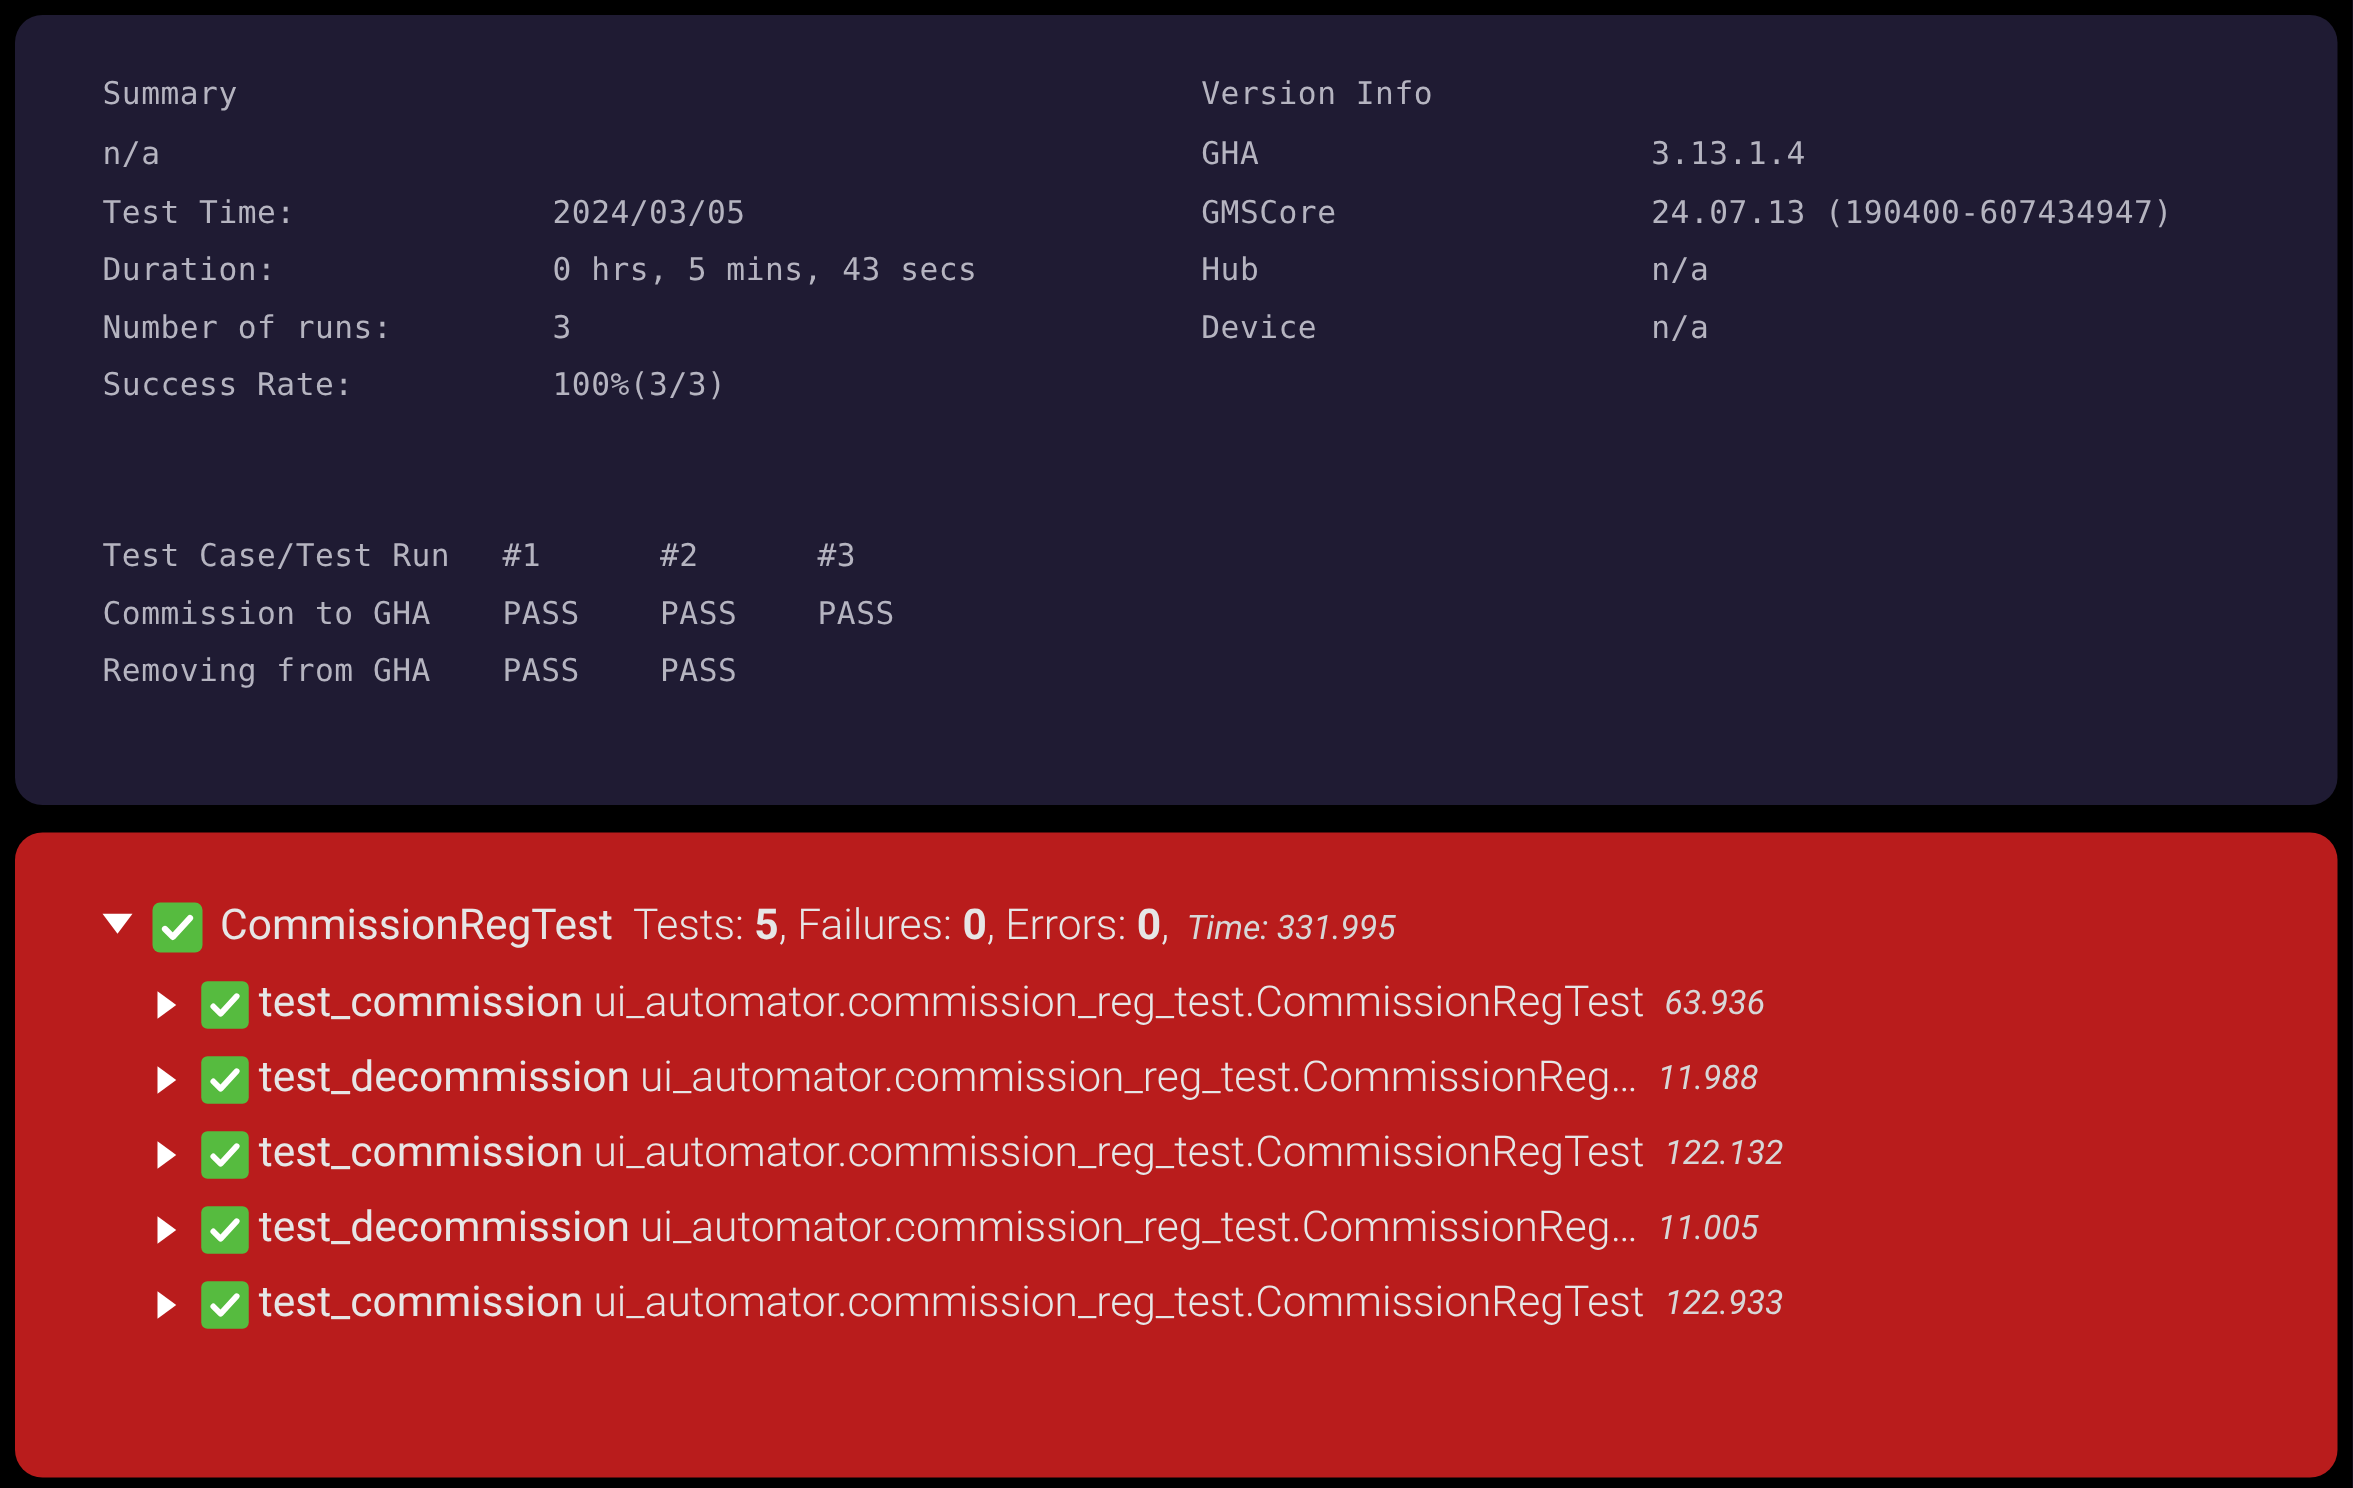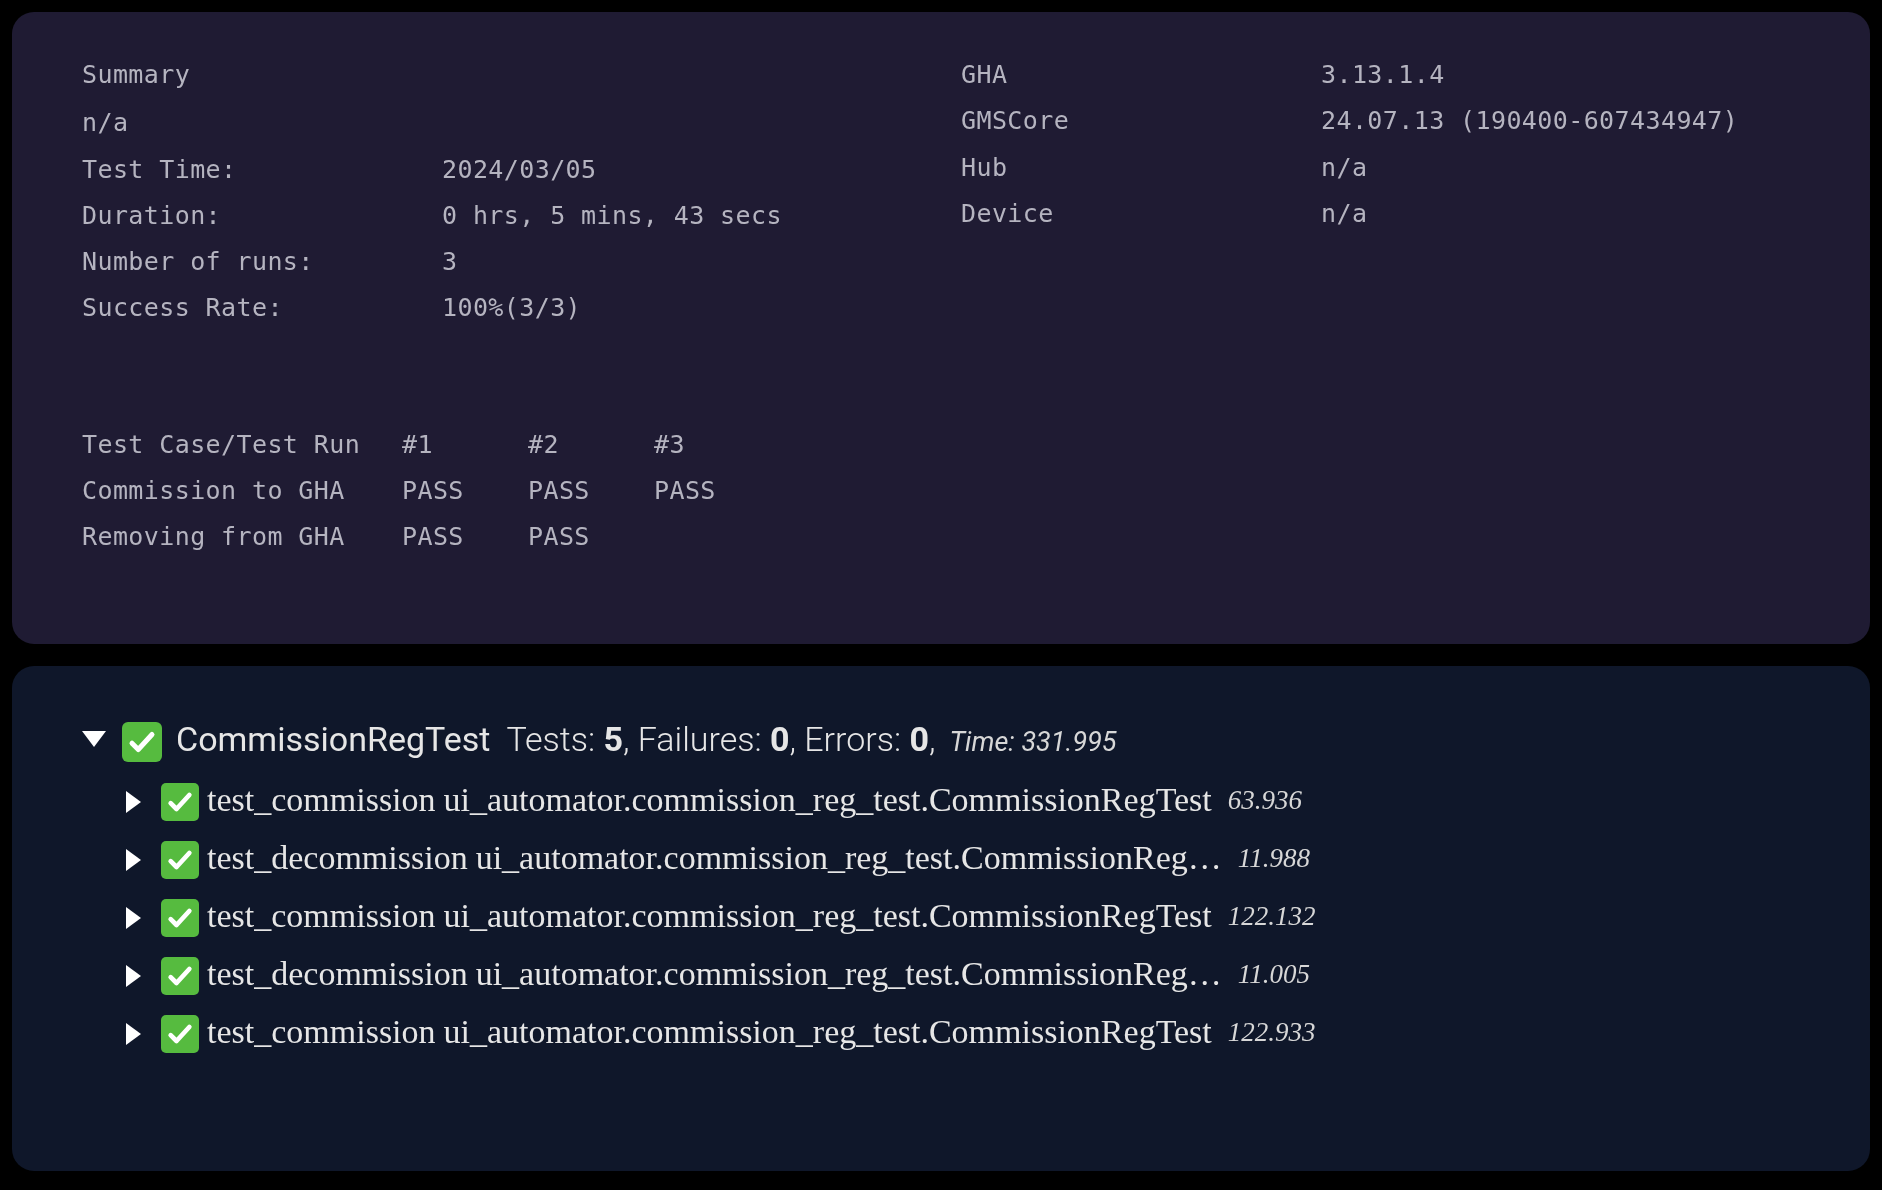--- a/index.html
+++ b/index.html
@@ -32,21 +32,21 @@
   .blank-space { height: 90px; }
   .table {
     font-size: 25px;
     line-height: 1.85;
     letter-spacing: 0.4px;
   }
   .table .trow { display: flex; }
   .table .tcell0 { width: 320px; }
   .table .tcell { width: 126px; }
   .panel-bottom {
-    background: #0f172a;
+    background: #b91c1c;
     border-radius: 22px;
     padding: 50px 70px 100px 70px;
     font-family: -apple-system, BlinkMacSystemFont, "Segoe UI", Roboto, Helvetica, Arial, sans-serif;
     color: #e6e6e6;
   }
   .tree-root {
     display: flex;
     align-items: baseline;
     gap: 10px;
     font-size: 34px;
@@ -88,21 +88,20 @@
   .stats { font-weight: 300; margin-left: 6px; }
   .stats b { font-weight: 700; }
   .time-label { font-style: italic; font-size: 27px; color: #d7d7d7; margin-left: 4px; }
   .tree-children { margin-left: 44px; }
   .tree-item {
     display: flex;
     align-items: center;
     gap: 8px;
     font-size: 34px;
     margin: 20px 0;
-    font-family: Liberation Serif, serif;
   }
   .test-name { font-weight: 400; white-space: nowrap; }
   .test-path { font-weight: 300; color: #e6e6e6; white-space: nowrap; overflow: hidden; text-overflow: ellipsis; max-width: 1160px; }
   .test-time { font-style: italic; font-size: 27px; color: #d7d7d7; margin-left: 8px; white-space: nowrap; }
   .check-sm {
     display: inline-flex;
     align-items: center;
     justify-content: center;
     width: 38px; height: 38px;
     background: #56bb3f;
@@ -134,20 +133,21 @@
         <div class="label">Number of runs:</div>
         <div>3</div>
       </div>
       <div class="row">
         <div class="label">Success Rate:</div>
         <div>100%(3/3)</div>
       </div>
     </div>
 
     <div class="info-col right">
+      <div class="heading">Version Info</div>
       <div class="row">
         <div class="label">GHA</div>
         <div>3.13.1.4</div>
       </div>
       <div class="row">
         <div class="label">GMSCore</div>
         <div>24.07.13 (190400-607434947)</div>
       </div>
       <div class="row">
         <div class="label">Hub</div>

